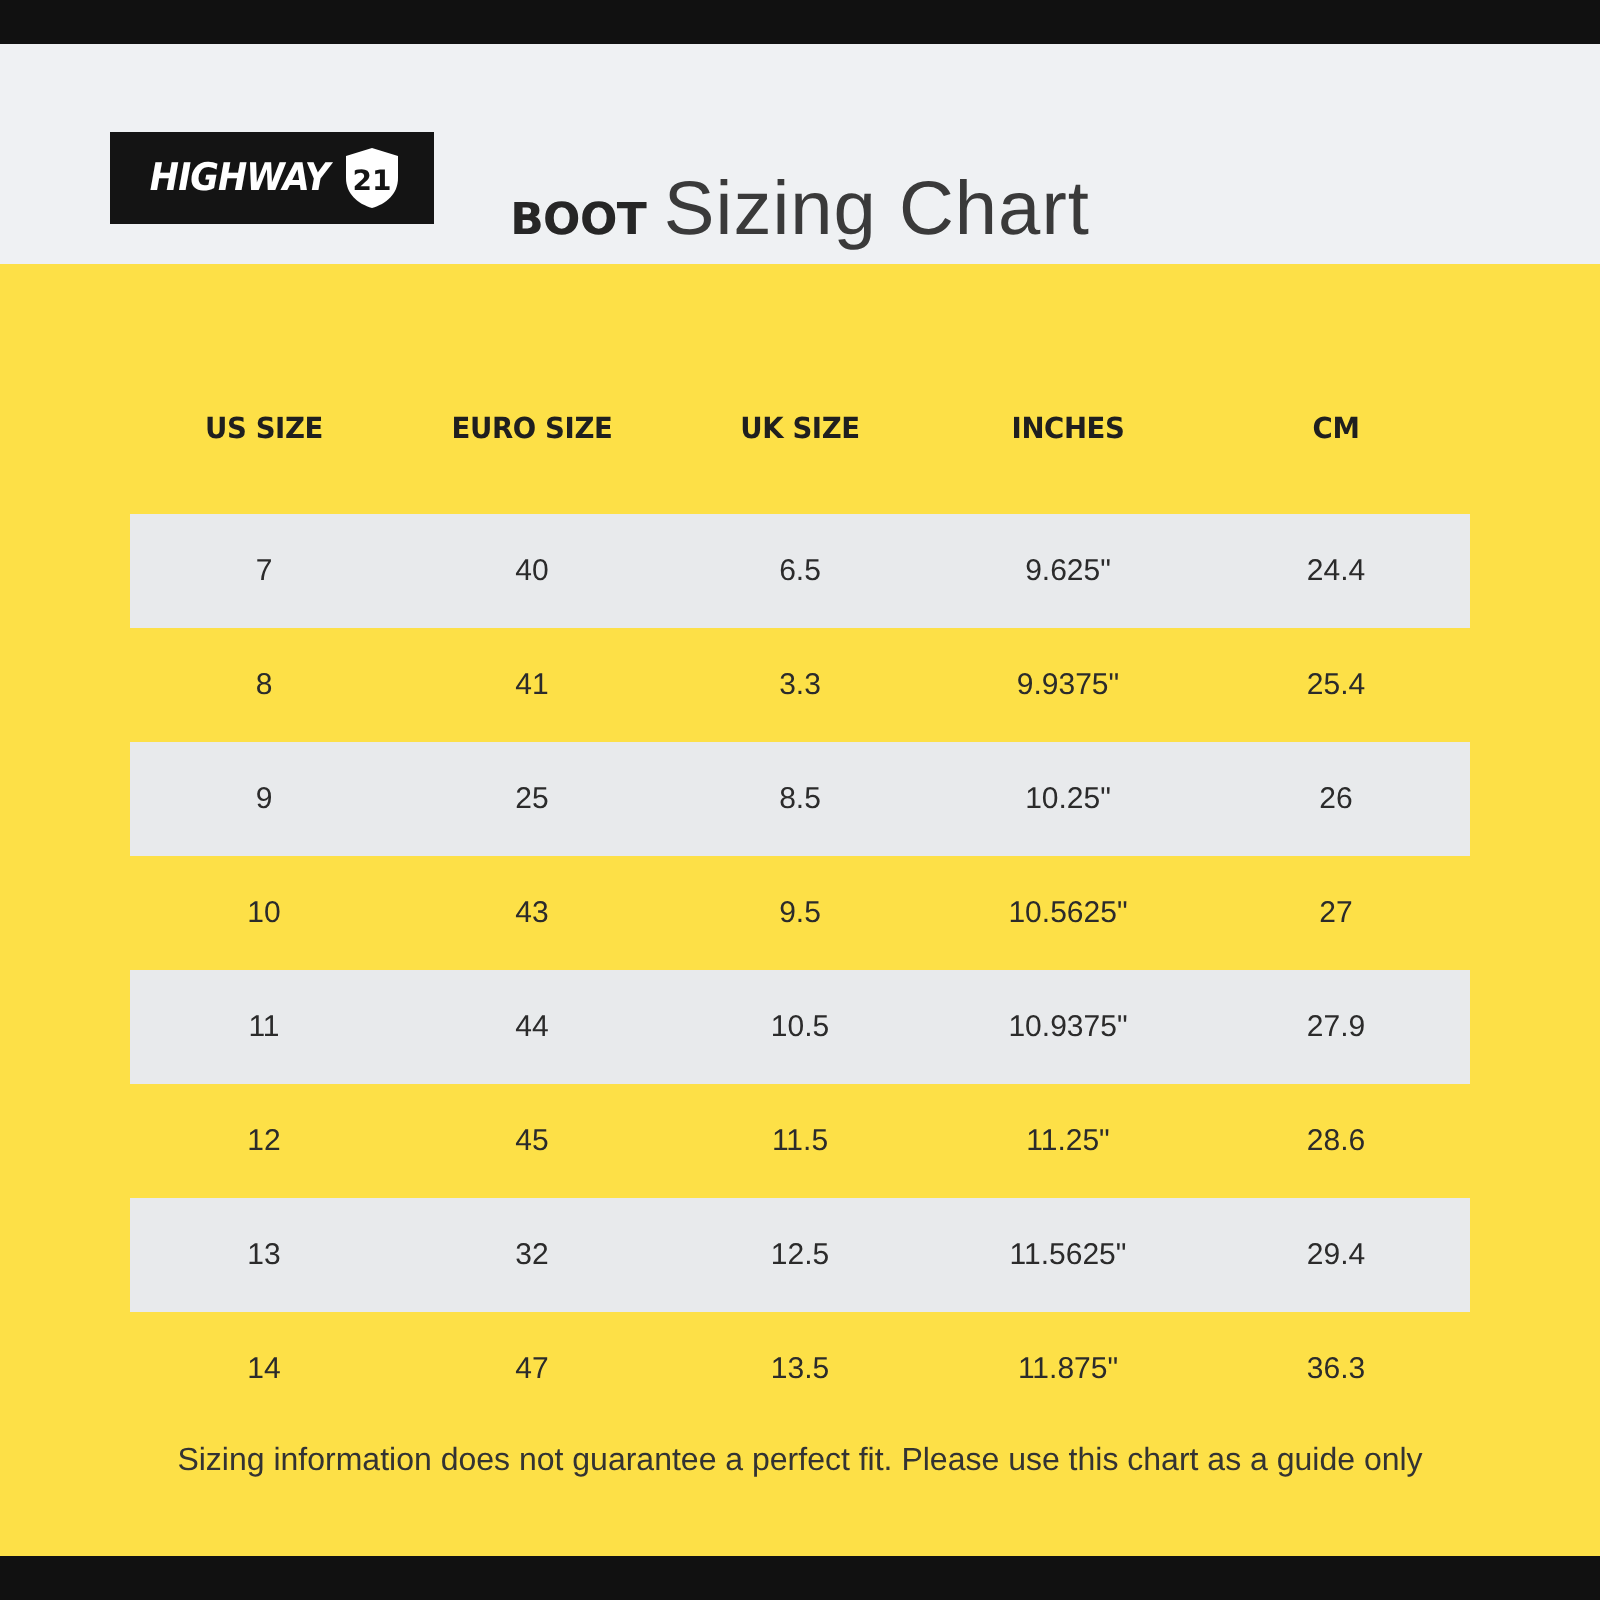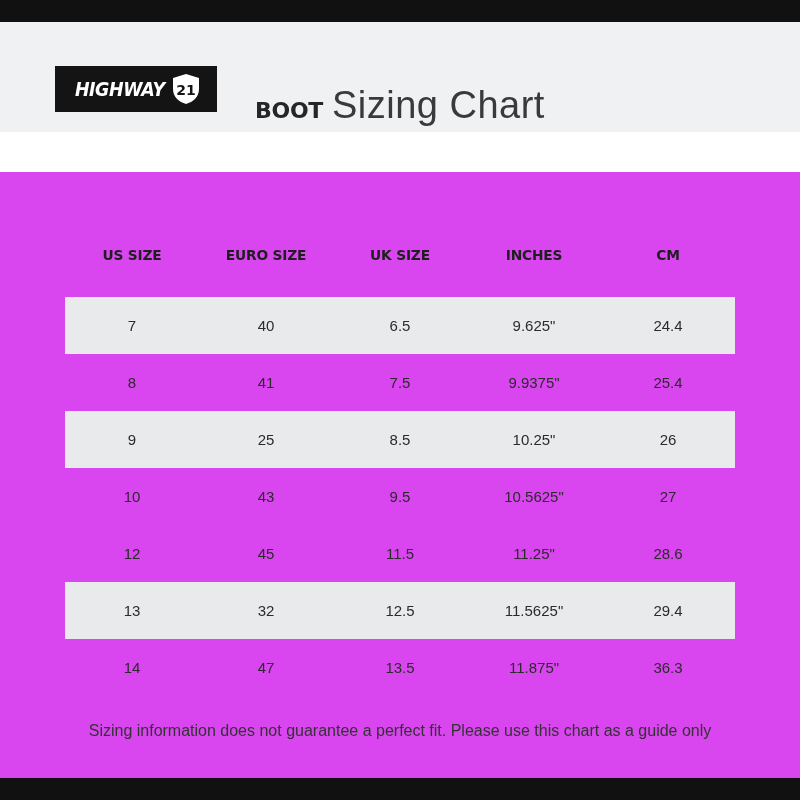--- a/index.html
+++ b/index.html
@@ -79,22 +79,21 @@
   }
   .title .light {
     font-family: "Liberation Sans", sans-serif;
     font-weight: normal;
     color: #3a3a3a;
     font-size: 38px;
   }
   .body-area {
     position: relative;
     flex: 1 1 auto;
-    background: #d946ef;
-    margin-top: 40px;
+    background: #fde047;
   }
   .table-wrap {
     position: absolute;
     left: 65px;
     right: 65px;
     top: 75px;
   }
   table.size-table {
     width: 100%;
     border-collapse: collapse;
@@ -181,38 +180,45 @@
           <tr class="alt">
             <td>7</td>
             <td>40</td>
             <td>6.5</td>
             <td>9.625"</td>
             <td>24.4</td>
           </tr>
           <tr>
             <td>8</td>
             <td>41</td>
-            <td>7.5</td>
+            <td>3.3</td>
             <td>9.9375"</td>
             <td>25.4</td>
           </tr>
           <tr class="alt">
             <td>9</td>
             <td>25</td>
             <td>8.5</td>
             <td>10.25"</td>
             <td>26</td>
           </tr>
           <tr>
             <td>10</td>
             <td>43</td>
             <td>9.5</td>
             <td>10.5625"</td>
             <td>27</td>
           </tr>
+          <tr class="alt">
+            <td>11</td>
+            <td>44</td>
+            <td>10.5</td>
+            <td>10.9375"</td>
+            <td>27.9</td>
+          </tr>
           <tr>
             <td>12</td>
             <td>45</td>
             <td>11.5</td>
             <td>11.25"</td>
             <td>28.6</td>
           </tr>
           <tr class="alt">
             <td>13</td>
             <td>32</td>

